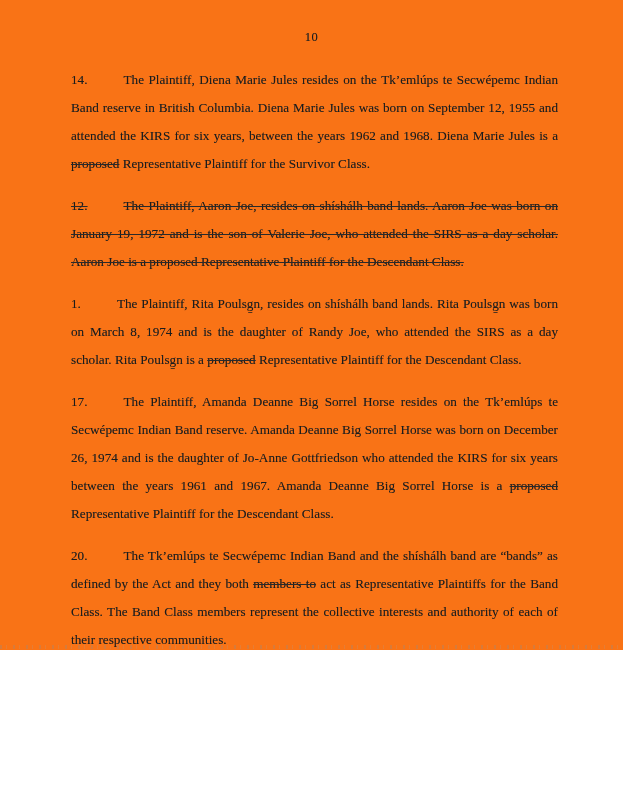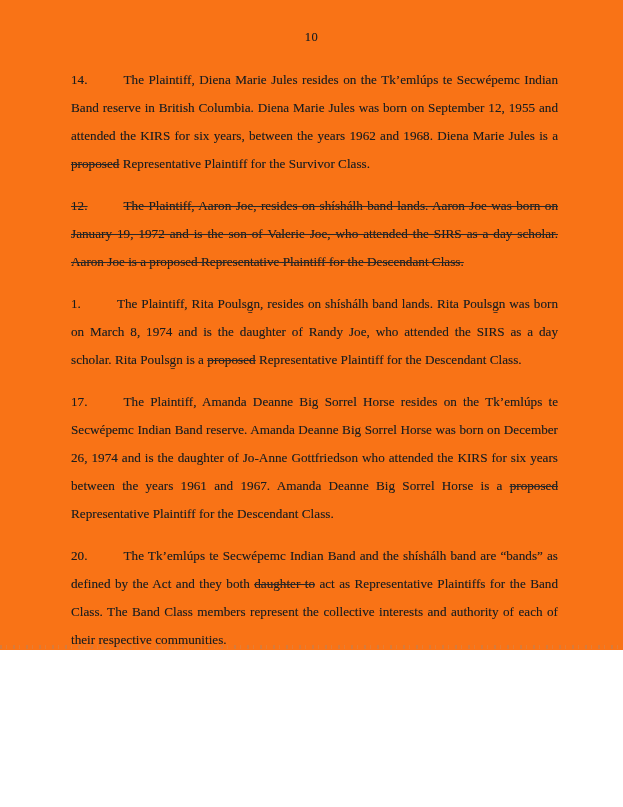--- a/index.html
+++ b/index.html
@@ -68,21 +68,21 @@
 
 
     <p class="para"><span class="pnum">14.</span><span>The Plaintiff, Diena Marie Jules resides on the Tk’emlúps te Secwépemc Indian Band reserve in British Columbia.  Diena Marie Jules was born on September 12, 1955 and attended the KIRS for six years, between the years 1962 and 1968. Diena Marie Jules is a </span><span class="struck">proposed</span><span> Representative Plaintiff for the Survivor Class.</span></p>
 
     <p class="para"><span class="pnum struck">12.</span><span class="struck">The Plaintiff, Aaron Joe, resides on shíshálh band lands.  Aaron Joe was born on January 19, 1972 and is the son of Valerie Joe, who attended the SIRS as a day scholar.  Aaron Joe is a proposed Representative Plaintiff for the Descendant Class.</span></p>
 
     <p class="para"><span class="pnum">1.</span><span>The Plaintiff, Rita Poulsg̱n, resides on shíshálh band lands.  Rita Poulsg̱n was born on March 8, 1974 and is the daughter of Randy Joe, who attended the SIRS as a day scholar. Rita Poulsg̱n is a </span><span class="struck">proposed</span><span> Representative Plaintiff for the Descendant Class.</span></p>
 
     <p class="para"><span class="pnum">17.</span><span>The Plaintiff, Amanda Deanne Big Sorrel Horse resides on the Tk’emlúps te Secwépemc Indian Band reserve.  Amanda Deanne Big Sorrel Horse was born on December 26, 1974 and is the daughter of Jo-Anne Gottfriedson who attended the KIRS for six years between the years 1961 and 1967.  Amanda Deanne Big Sorrel Horse is a </span><span class="struck">proposed</span><span> Representative Plaintiff for the Descendant Class.</span></p>
 
-    <p class="para"><span class="pnum">20.</span><span>The Tk’emlúps te Secwépemc Indian Band and the shíshálh band are “bands” as defined by the Act  and they both </span><span class="struck">daughter to</span><span> act as Representative Plaintiffs for the Band Class.  The Band Class members represent the collective interests and authority of each of their respective communities.</span></p>
+    <p class="para"><span class="pnum">20.</span><span>The Tk’emlúps te Secwépemc Indian Band and the shíshálh band are “bands” as defined by the Act  and they both </span><span class="struck">members to</span><span> act as Representative Plaintiffs for the Band Class.  The Band Class members represent the collective interests and authority of each of their respective communities.</span></p>
 
   </div>
 
   <div class="doc-id">{01447063.2}</div>
 
   <div class="bates">047</div>
 
   <div class="scan-noise"></div>
 
 </div>

